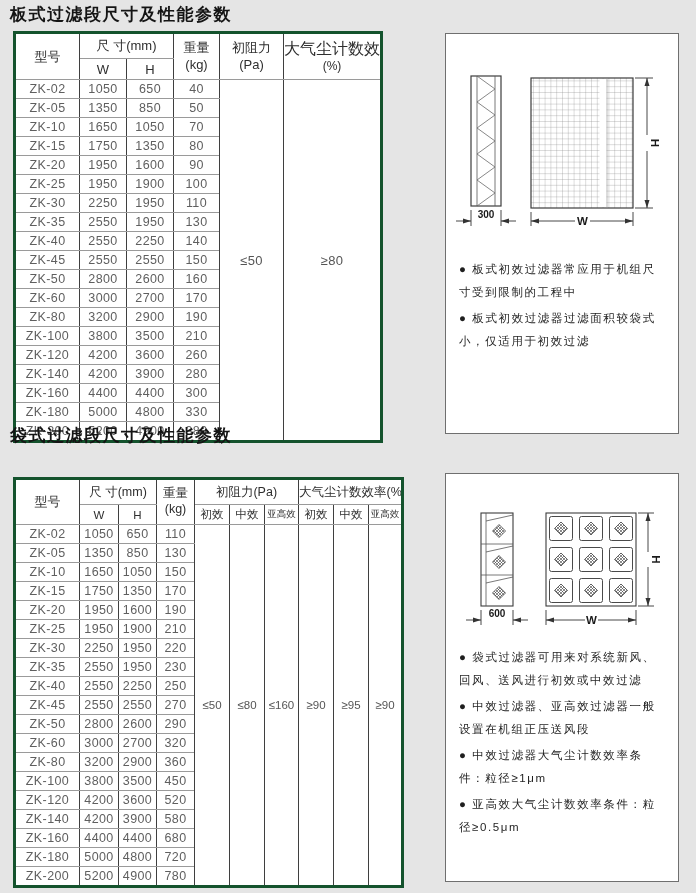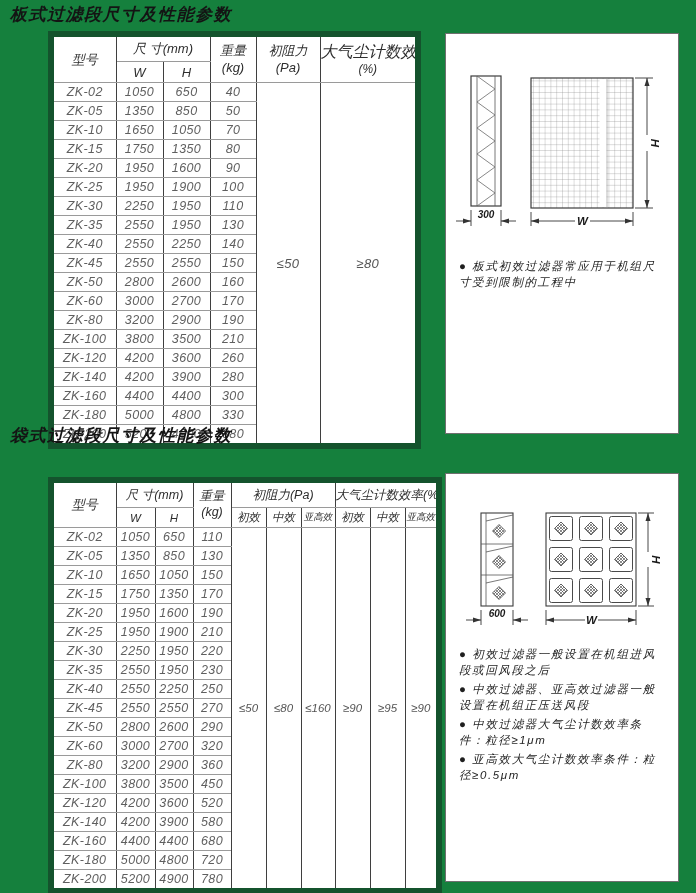--- a/index.html
+++ b/index.html
@@ -1,49 +1,49 @@
 <!DOCTYPE html>
 <html><head>
 <meta charset="utf-8">
 <style>
   html,body{margin:0;padding:0;background:#fff;}
-  .page{position:relative;width:696px;height:893px;background:#15803d;overflow:hidden;
-        font-family:"Liberation Sans","DejaVu Sans",sans-serif;font-style:italic;}
+  .page{position:relative;width:696px;height:893px;background:#e5e5e5;overflow:hidden;
+        font-family:"Liberation Sans","DejaVu Sans",sans-serif;}
   .title{position:absolute;left:10px;font-size:17px;font-weight:bold;color:#141414;
          letter-spacing:1.5px;white-space:nowrap;}
   #title1{top:3px;}
   #title2{top:424px;}
 
   table.spec{position:absolute;border-collapse:collapse;table-layout:fixed;background:#fff;}
   #t1{left:13px;top:31px;width:367px;}
   #t2{left:13px;top:477px;width:388px;}
   .spec th,.spec td{border-left:1px solid #3f3f3f;border-right:1px solid #3f3f3f;
         border-top:1px solid #9a9a9a;border-bottom:1px solid #9a9a9a;
         text-align:center;vertical-align:middle;padding:0;overflow:hidden;white-space:nowrap;}
-  .spec{border:6px solid #14532d;margin-left:35px;}
+  .spec{border:3px solid #14532d;}
   .spec th{font-weight:normal;color:#2e2e2e;font-size:13px;}
   .spec tbody td{height:18px;font-size:12.5px;color:#5f5f5f;letter-spacing:0.4px;}
   #t1 thead tr.r1 th{height:24px;}
   #t1 thead tr.r2 th{height:20px;}
   #t2 thead tr.r1 th{height:24px;font-size:12.5px;}
   #t2 thead tr.r2 th{height:19px;font-size:11.5px;}
   .blk{display:block;line-height:1.25;text-align:center;}
   .hsm{font-size:10.5px;letter-spacing:0;}
   .xsm{font-size:9.5px !important;letter-spacing:0;}
   #t1 .merged{font-size:13px;color:#555;}
   #t2 .merged{font-size:11.5px;color:#555;letter-spacing:0;}
 
   .panel{position:absolute;left:445px;width:234px;border:1px solid #6f6f6f;background:#fff;box-sizing:border-box;}
   #p1{top:33px;height:401px;}
   #p2{top:473px;height:409px;}
   .diagram{display:block;}
   .notes{padding:0 13px;}
   #p1 .notes{margin-top:24px;}
   #p2 .notes{margin-top:14px;}
-  .note{font-size:11.5px;color:#1f1f1f;letter-spacing:1.6px;line-height:16px;
+  .note{font-size:11.5px;color:#1f1f1f;letter-spacing:1.6px;line-height:23px;
         margin-bottom:3px;text-align:left;}
   .dimtxt{font-weight:bold;fill:#1a1a1a;}
 </style>
 </head>
 <body>
 
 <div class="page">
 
   <div class="title" id="title1">板式过滤段尺寸及性能参数</div>
 
@@ -244,20 +244,21 @@
           <line x1="189" y1="174" x2="207" y2="174"></line>
         <line x1="201" y1="44" x2="201" y2="101"></line>
           <line x1="201" y1="117" x2="201" y2="174"></line>
         <polygon points="201,44 198.5,52 203.5,52" fill="#333" stroke="none"></polygon>
         <polygon points="201,174 198.5,166 203.5,166" fill="#333" stroke="none"></polygon>
       </g>
       <text class="dimtxt" x="0" y="0" font-size="11.5" text-anchor="middle" transform="rotate(90 205 109) translate(205 109)">H</text>
     </svg>
     <div class="notes">
         <div class="note">● 板式初效过滤器常应用于机组尺寸受到限制的工程中</div>
+        <div class="note">● 板式初效过滤器过滤面积较袋式小，仅适用于初效过滤</div>
       </div>
   </div>
 
   <div class="title" id="title2">袋式过滤段尺寸及性能参数</div>
 
   <table class="spec" id="t2">
     <colgroup>
       <col style="width:65px">
         <col style="width:39px">
         <col style="width:38px">
@@ -477,20 +478,20 @@
         <line x1="192" y1="39" x2="208" y2="39"></line>
           <line x1="192" y1="132" x2="208" y2="132"></line>
         <line x1="202" y1="39" x2="202" y2="78"></line>
           <line x1="202" y1="93" x2="202" y2="132"></line>
         <polygon points="202,39 199.5,47 204.5,47" fill="#333" stroke="none"></polygon>
         <polygon points="202,132 199.5,124 204.5,124" fill="#333" stroke="none"></polygon>
       </g>
       <text class="dimtxt" x="0" y="0" font-size="11.5" text-anchor="middle" transform="rotate(90 206 85.5) translate(206 85.5)">H</text>
     </svg>
     <div class="notes">
-        <div class="note">● 初效过滤器一般设置在机组进风段或回风段之后</div>
+        <div class="note">● 袋式过滤器可用来对系统新风、回风、送风进行初效或中效过滤</div>
         <div class="note">● 中效过滤器、亚高效过滤器一般设置在机组正压送风段</div>
         <div class="note">● 中效过滤器大气尘计数效率条件：粒径≥1μm</div>
         <div class="note">● 亚高效大气尘计数效率条件：粒径≥0.5μm</div>
       </div>
   </div>
 
 </div>
 
 </body></html>

